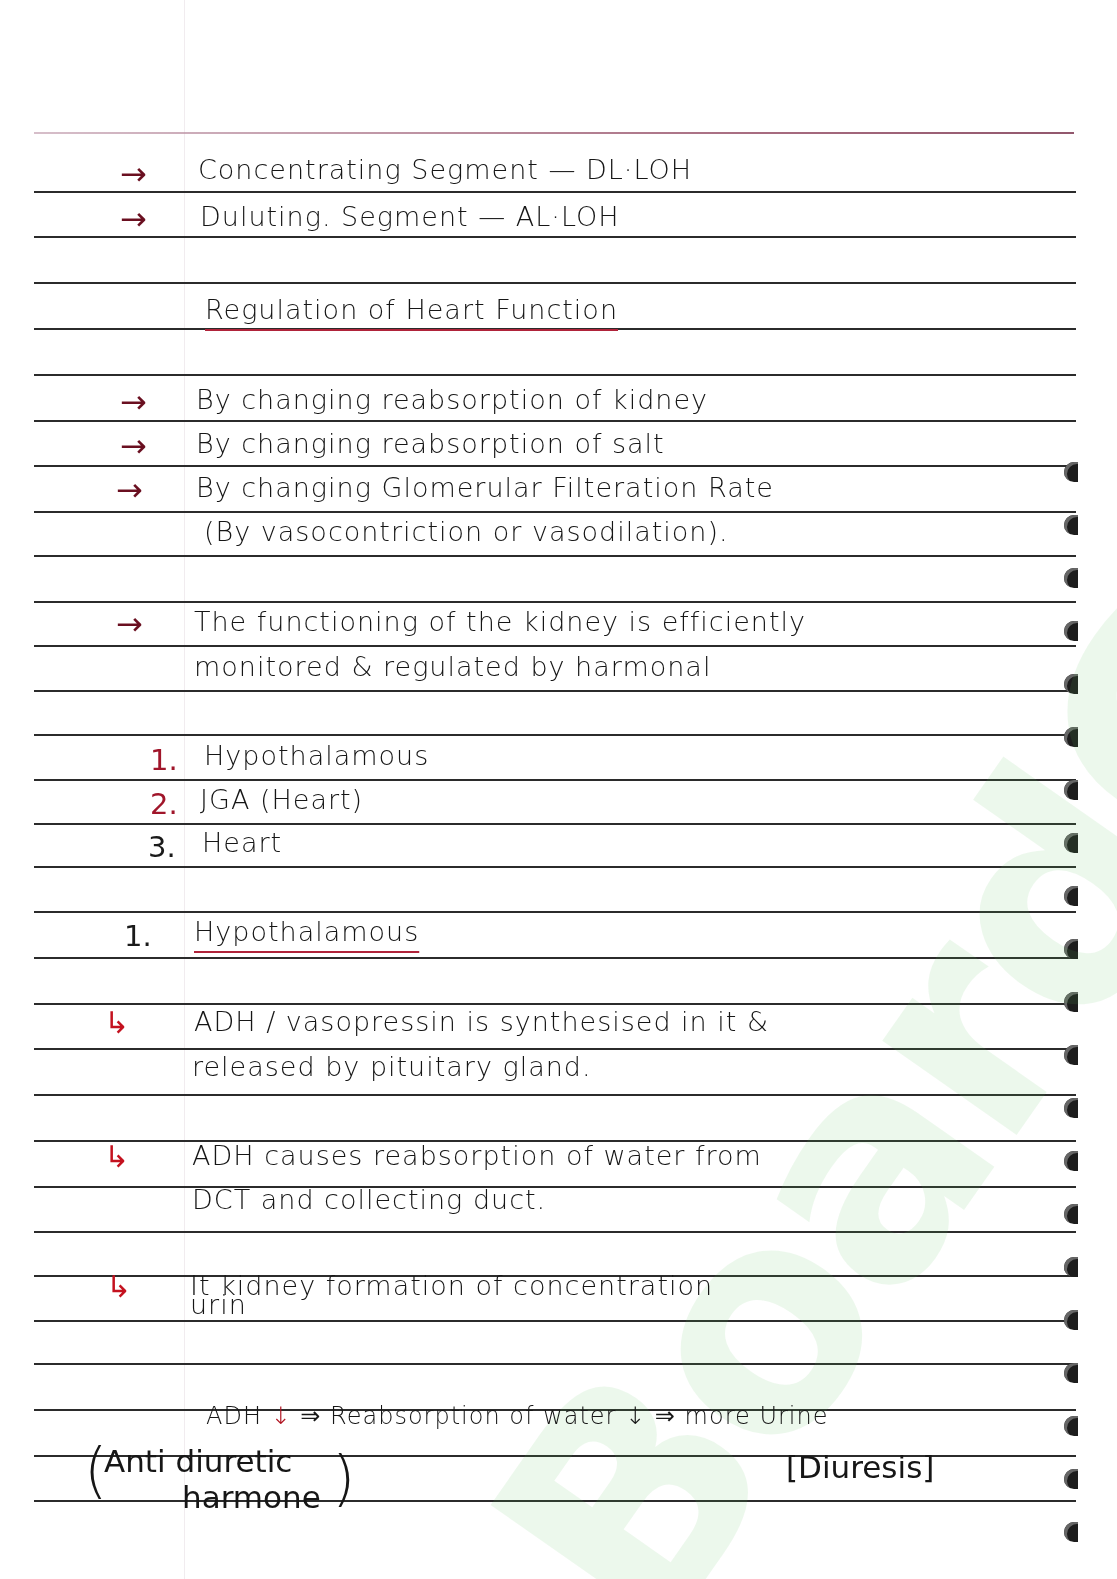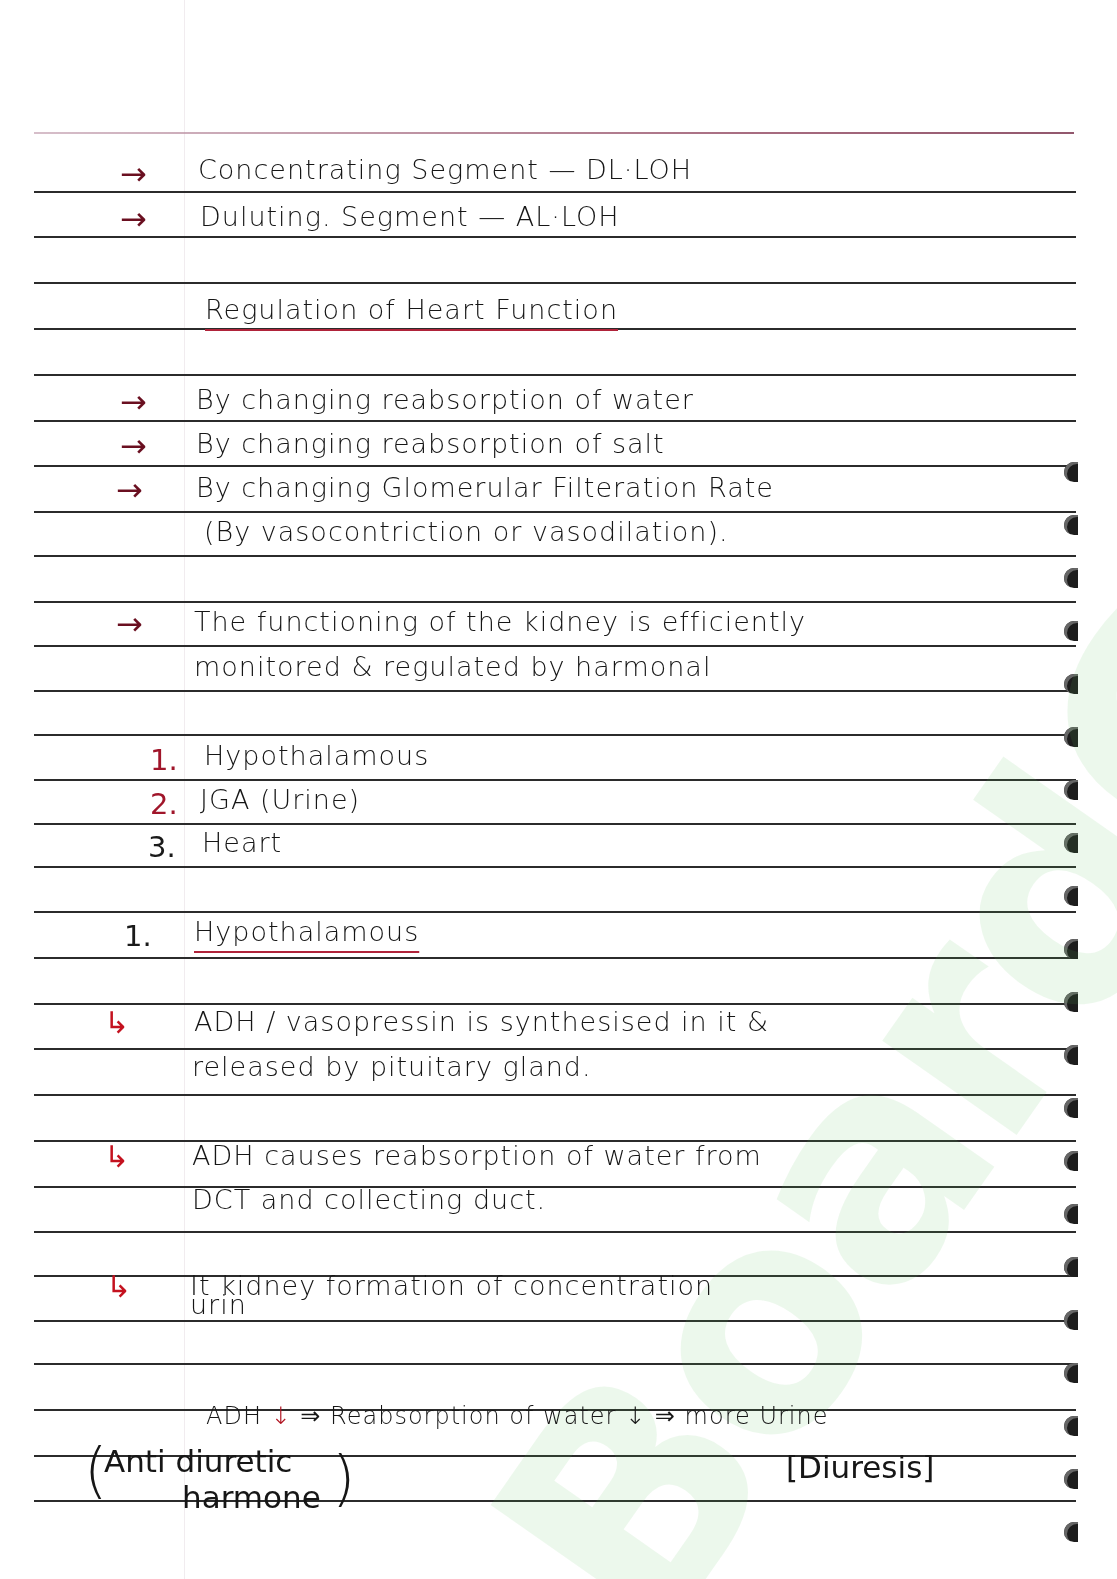--- a/index.html
+++ b/index.html
@@ -118,35 +118,35 @@
   </div>
 
   <span class="bullet" style="left:120px;top:158px">→</span>
   <span class="hw" style="left:198px;top:156px">Concentrating Segment  —  DL·LOH</span>
   <span class="bullet" style="left:120px;top:203px">→</span>
   <span class="hw" style="left:200px;top:203px">Duluting. Segment  —  AL·LOH</span>
 
   <span class="hw underline-red" style="left:205px;top:296px">Regulation of Heart Function</span>
 
   <span class="bullet" style="left:120px;top:386px">→</span>
-  <span class="hw" style="left:196px;top:386px">By changing reabsorption of water</span>
+  <span class="hw" style="left:196px;top:386px">By changing reabsorption of kidney</span>
   <span class="bullet" style="left:120px;top:430px">→</span>
   <span class="hw" style="left:196px;top:430px">By changing reabsorption of salt</span>
   <span class="bullet" style="left:116px;top:474px">→</span>
   <span class="hw" style="left:204px;top:518px">(By vasocontriction or vasodilation).</span>
   <span class="hw" style="left:196px;top:474px">By changing Glomerular Filteration Rate</span>
 
   <span class="bullet" style="left:116px;top:608px">→</span>
   <span class="hw" style="left:194px;top:653px">monitored &amp; regulated by harmonal</span>
   <span class="hw" style="left:194px;top:608px">The functioning of the kidney is efficiently</span>
 
   <span class="num red" style="left:150px;top:746px">1.</span>
   <span class="hw" style="left:204px;top:742px">Hypothalamous</span>
   <span class="num red" style="left:150px;top:790px">2.</span>
-  <span class="hw" style="left:200px;top:786px">JGA (Urine)</span>
+  <span class="hw" style="left:200px;top:786px">JGA (Heart)</span>
   <span class="num" style="left:148px;top:833px">3.</span>
   <span class="hw" style="left:202px;top:829px">Heart</span>
 
   <span class="num" style="left:124px;top:922px">1.</span>
   <span class="hw underline-red" style="left:194px;top:918px">Hypothalamous</span>
 
   <span class="bullet hook" style="left:104px;top:1008px"><b>↳</b></span>
   <span class="hw" style="left:194px;top:1008px">ADH / vasopressin is synthesised in it &amp;</span>
   <span class="hw" style="left:192px;top:1053px">released by pituitary gland.</span>
 

